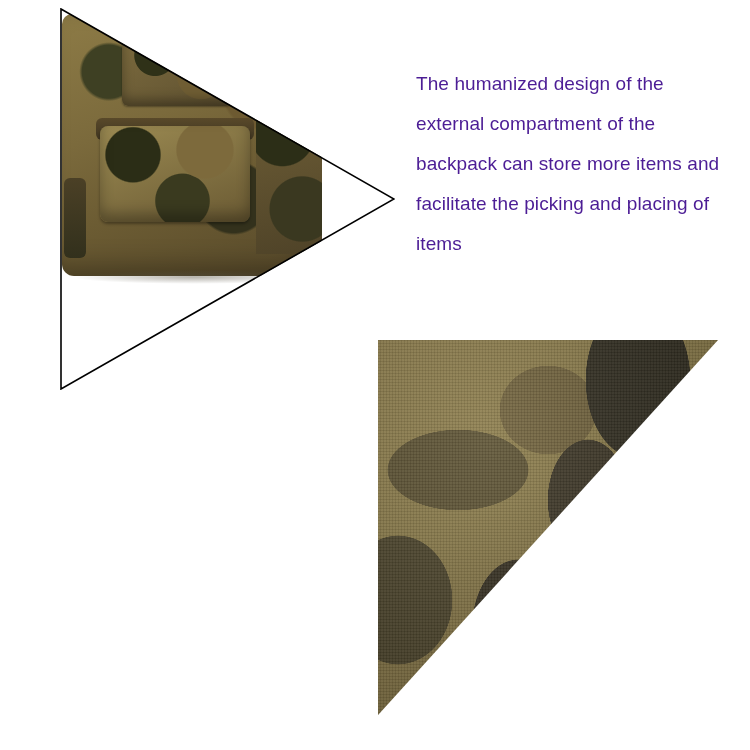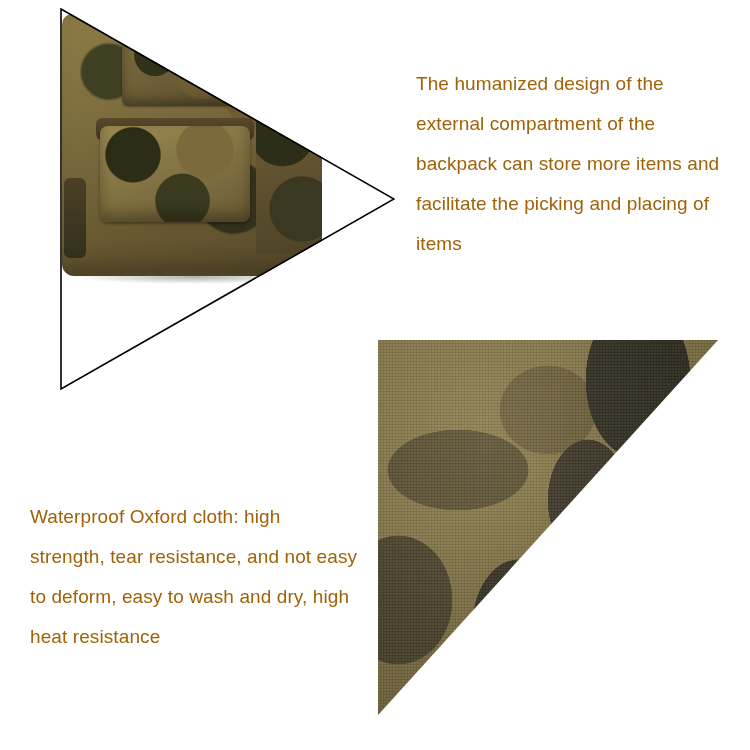--- a/index.html
+++ b/index.html
@@ -192,21 +192,21 @@
     width: 430px;
     height: 470px;
     background: radial-gradient(ellipse at 35% 30%, rgba(255,255,255,0.08), rgba(0,0,0,0.22) 85%);
   }
 
   
   .caption {
     position: absolute;
     font-size: 19px;
     line-height: 40px;
-    color: #a16207;
+    color: #4c1d95;
     letter-spacing: 0.1px;
   }
   .caption-top {
     left: 416px;
     top: 64px;
     width: 312px;
   }
   .caption-bottom {
     left: 30px;
     top: 497px;
@@ -235,15 +235,14 @@
   </svg>
 
   <div class="caption caption-top">The humanized design of the external compartment of the backpack can store more items and facilitate the picking and placing of items</div>
 
   <div class="tri-bottom">
     <div class="fabric"></div>
     <div class="fabric-weave"></div>
     <div class="fabric-vignette"></div>
   </div>
 
-  <div class="caption caption-bottom">Waterproof Oxford cloth: high strength, tear resistance, and not easy to deform, easy to wash and dry, high heat resistance</div>
 
 </div>
 
 </body></html>

